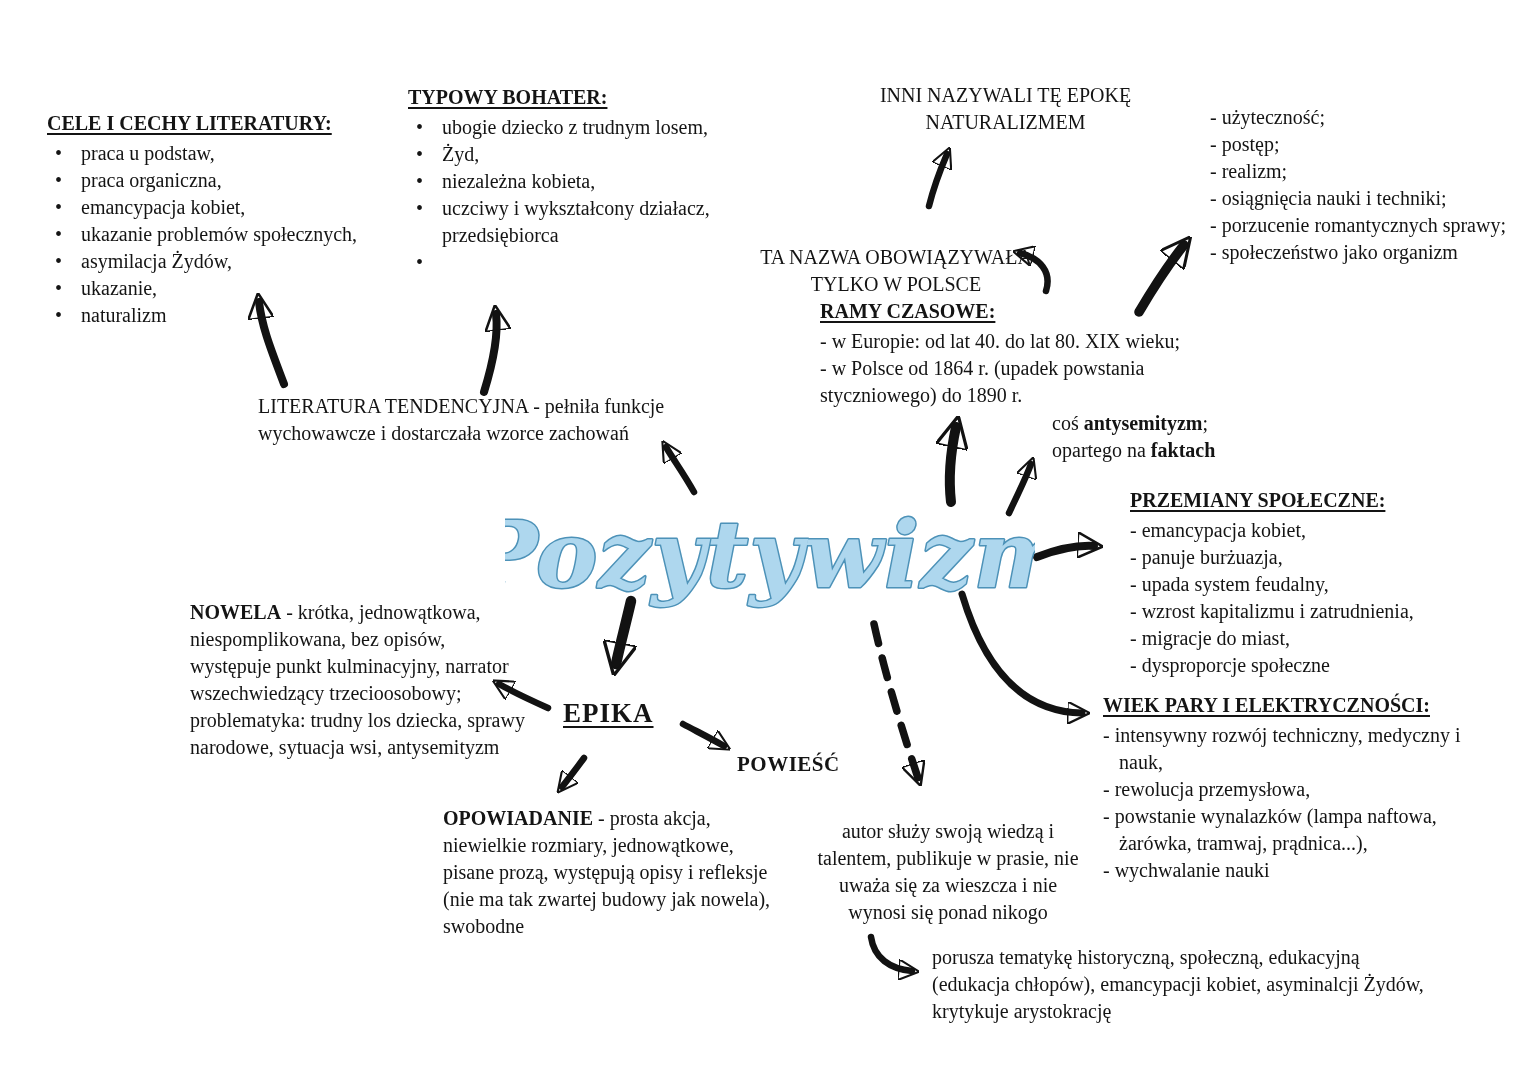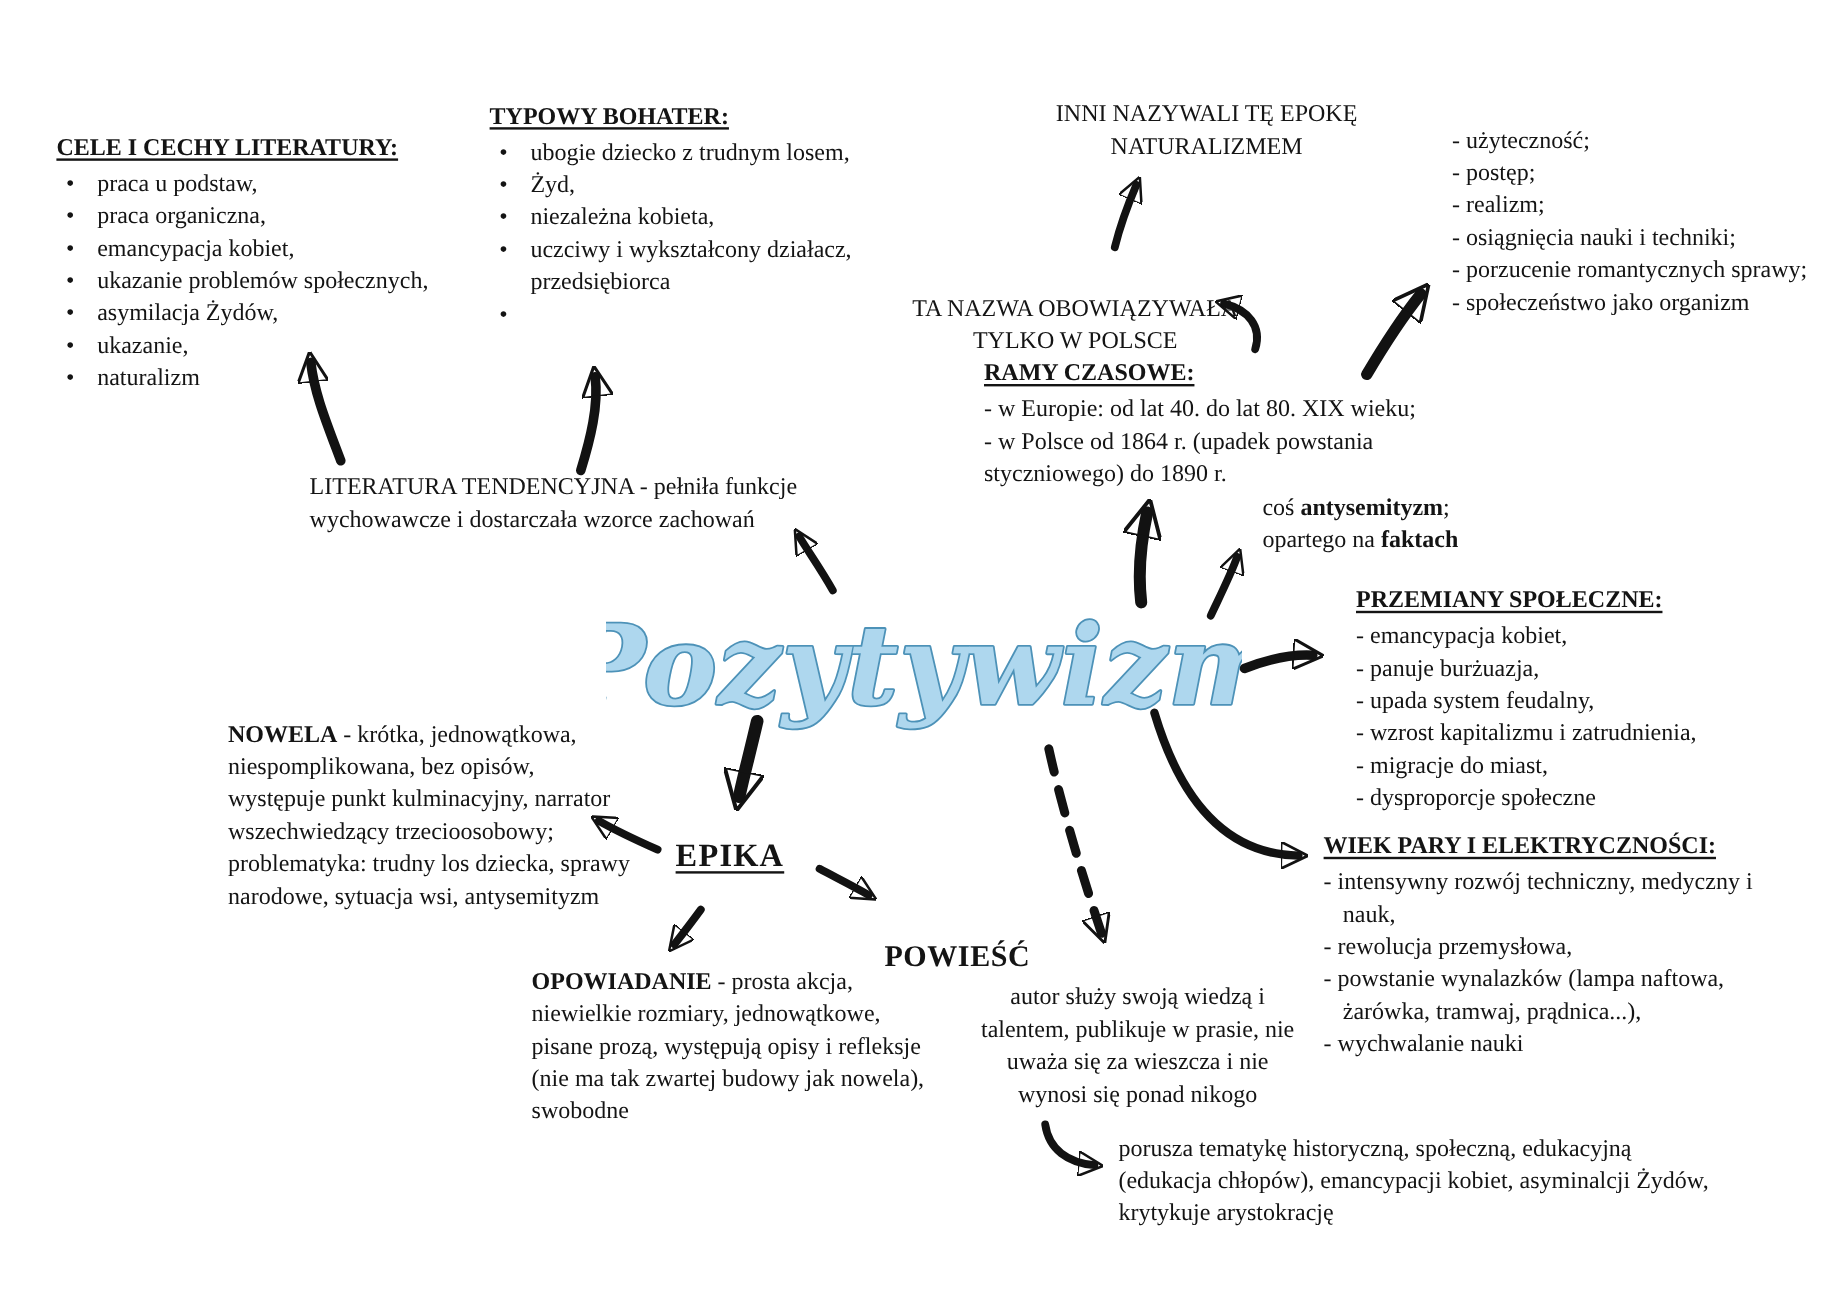--- a/index.html
+++ b/index.html
@@ -16,21 +16,21 @@
   .block { position:absolute; font-size:20px; line-height:1.35; z-index:2; }
   .hd { font-weight:bold; text-decoration:underline; text-underline-offset:3px; margin-bottom:3px; }
   .center { text-align:center; }
   .li { display:flex; }
   .li .dot { flex:0 0 34px; padding-left:8px; }
   .li .txt { flex:1; }
   .dash-item { padding-left:16px; text-indent:-16px; }
   .lead { font-weight:bold; }
   .epika-label { font-size:27px; font-weight:bold; letter-spacing:1px;
                  text-decoration:underline; text-decoration-thickness:2px; text-underline-offset:4px; }
-  .powiesc-label { font-size:25px; font-weight:bold; letter-spacing:0.5px;margin-top:31px; }
+  .powiesc-label { font-size:21px; font-weight:bold; letter-spacing:0.5px; }
   .central-svg { position:absolute; z-index:2; }
   .central-svg text {
     font-family:"DejaVu Serif","Liberation Serif",serif;
     font-style:italic; font-weight:bold;
     fill:#aed7ee; stroke:#4d92b8; stroke-width:3px;
     paint-order:stroke; stroke-linejoin:round;
     letter-spacing:1px;
   }
 </style>
 </head>

